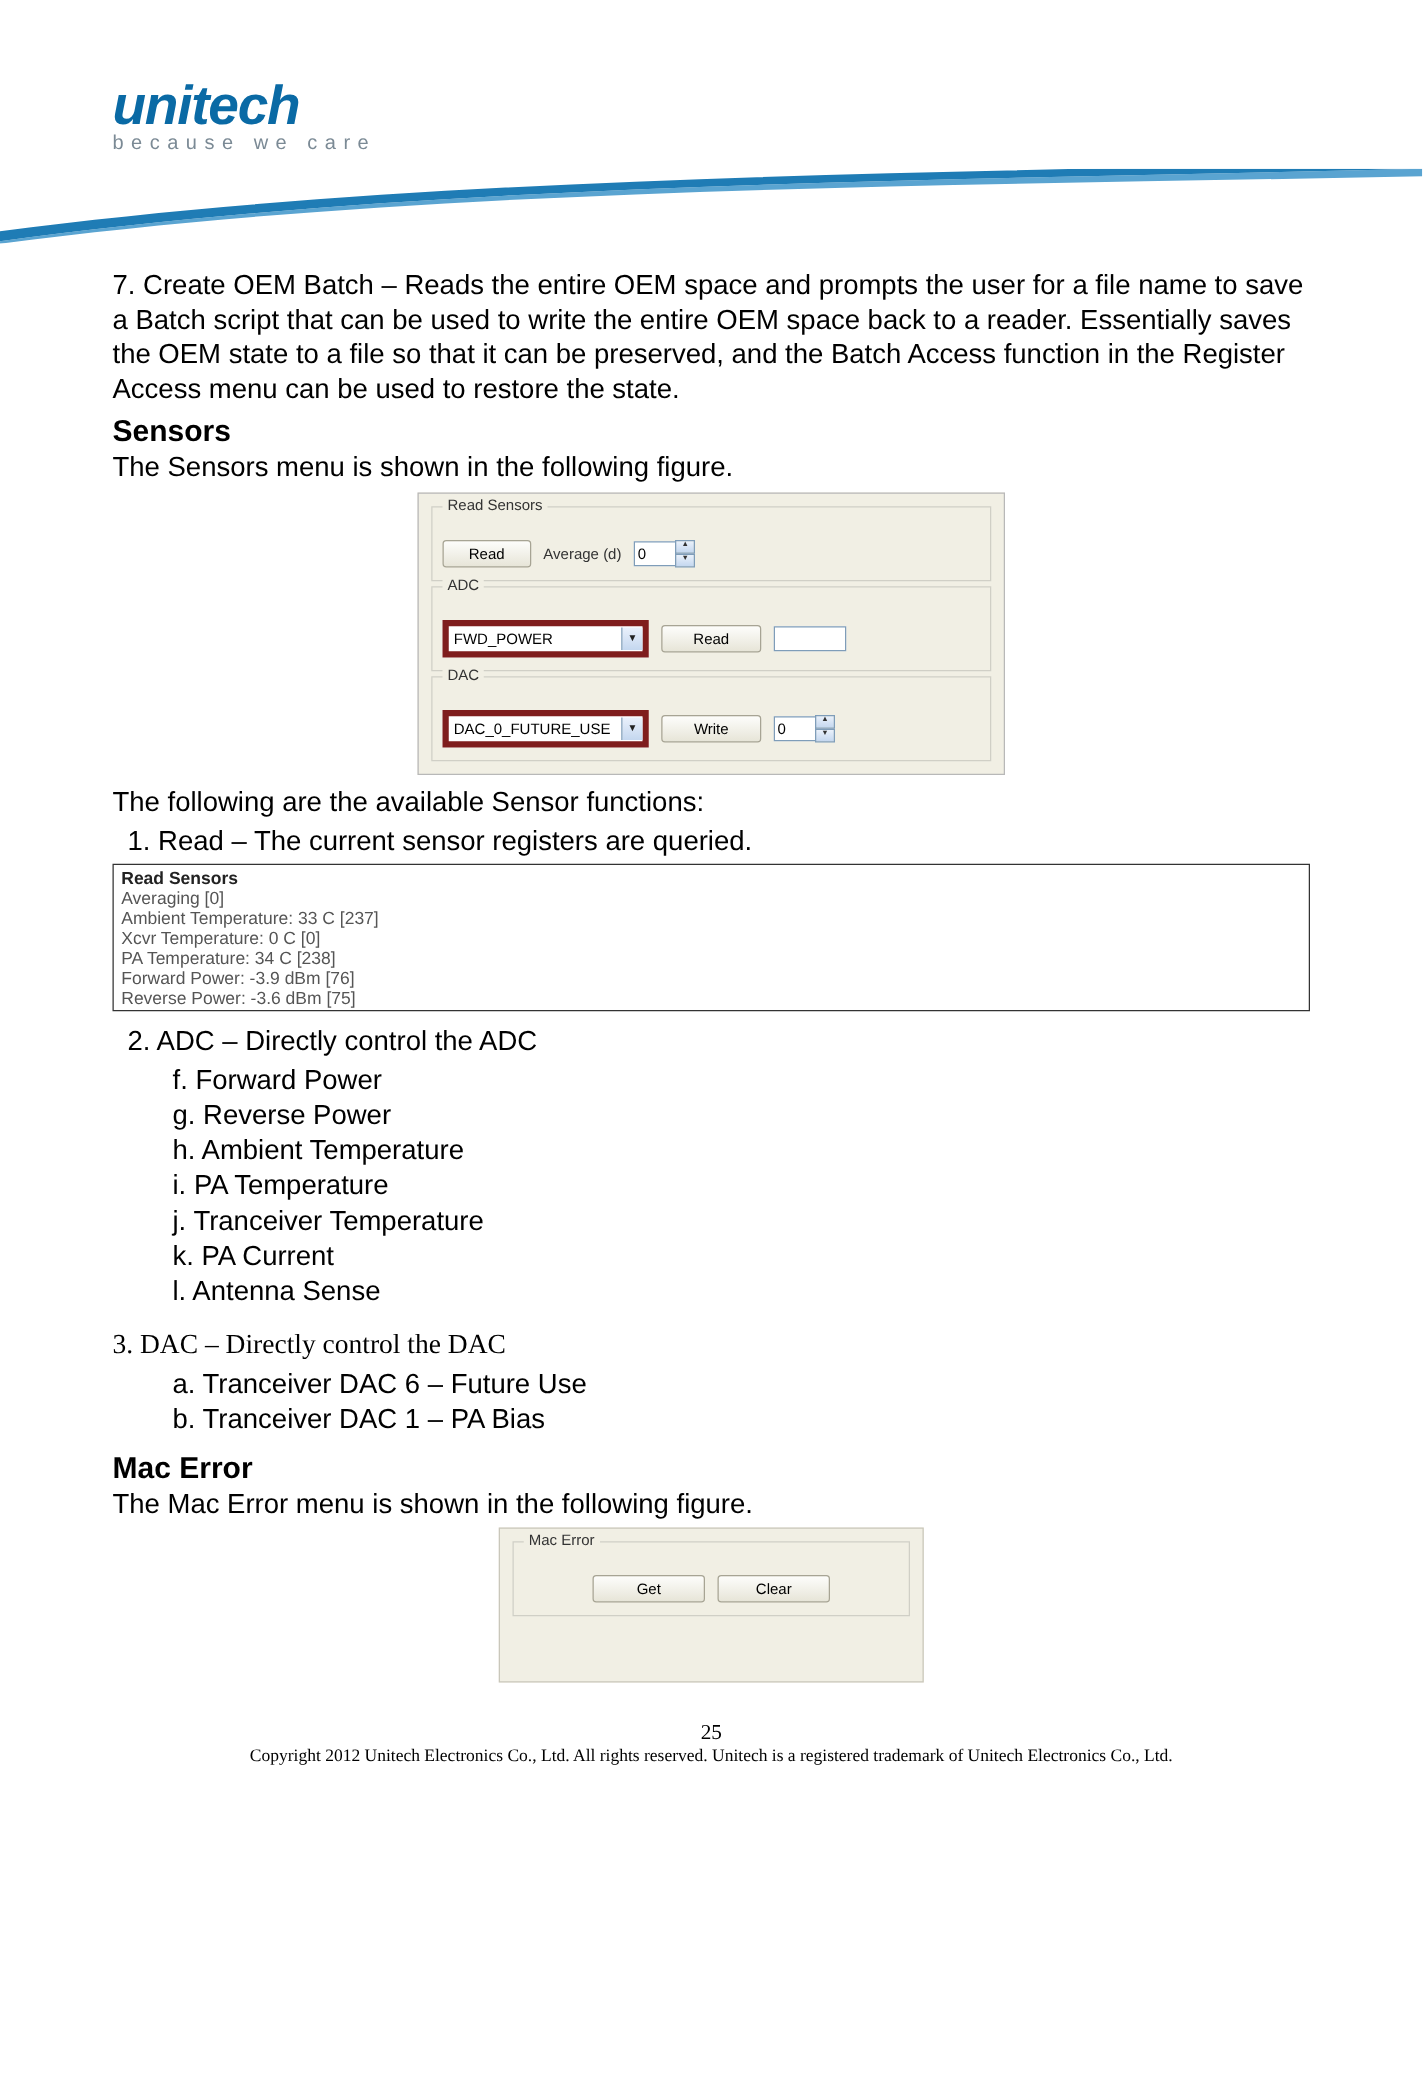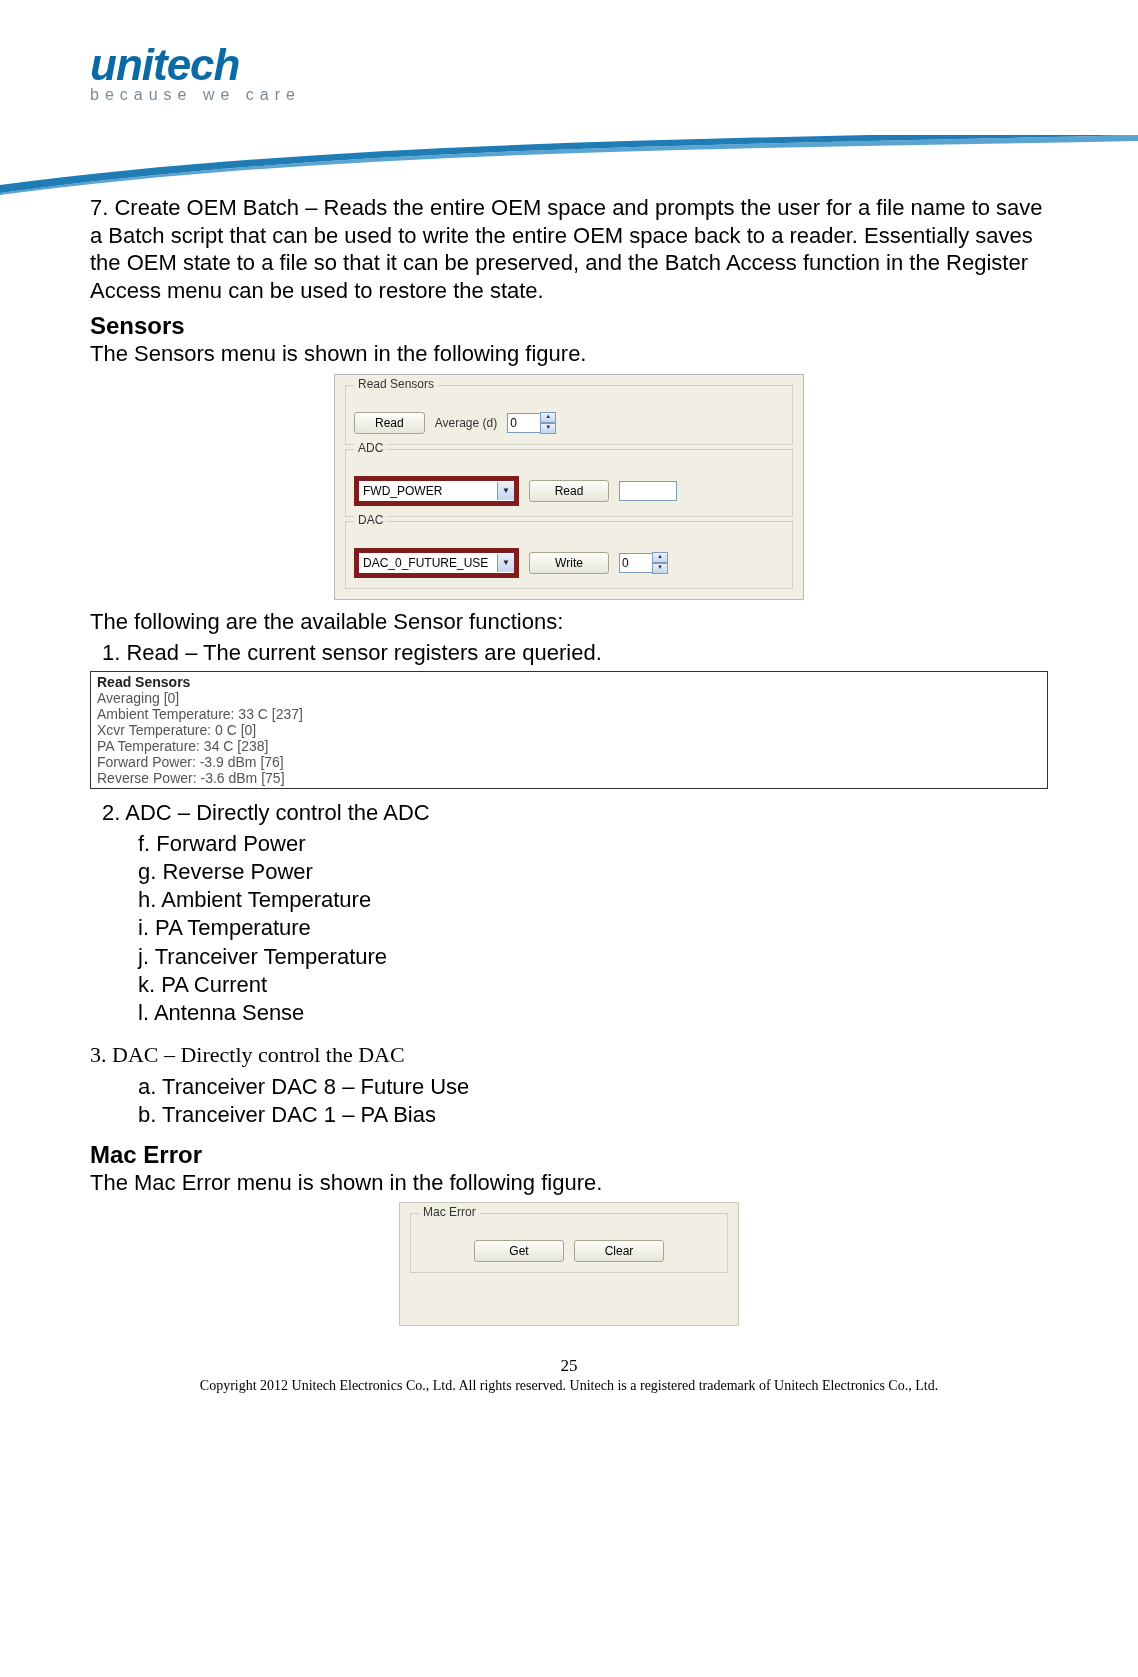--- a/index.html
+++ b/index.html
@@ -4,21 +4,21 @@
   <style>
     body {
       margin: 0;
       padding: 0;
       font-family: Arial, Helvetica, sans-serif;
       background: #fff;
       width: 1138px;
     }
     .page {
       width: 1138px;
-      padding: 40px 90px 30px 90px;
+      padding: 60px 90px 30px 90px;
       box-sizing: border-box;
       position: relative;
     }
     .header-swoosh {
       position: absolute;
       top: 135px;
       left: 0;
       width: 1138px;
       height: 60px;
       overflow: hidden;
@@ -300,21 +300,21 @@
     <div class="lit">g.  Reverse Power</div>
     <div class="lit">h.  Ambient Temperature</div>
     <div class="lit">i.    PA Temperature</div>
     <div class="lit">j.    Tranceiver Temperature</div>
     <div class="lit">k.  PA Current</div>
     <div class="lit">l.    Antenna Sense</div>
   </div>
 
   <p class="body-text" style="margin-left:0; margin-top:14px;font-family:Liberation Serif, serif;">3.  DAC – Directly control the DAC</p>
   <div class="sub-list">
-    <div class="lit">a.  Tranceiver DAC 8 – Future Use</div>
+    <div class="lit">a.  Tranceiver DAC 6 – Future Use</div>
     <div class="lit">b.  Tranceiver DAC 1 – PA Bias</div>
   </div>
 
   <p class="section-title" style="margin-top:12px;">Mac  Error</p>
   <p class="body-text" style="margin-top:0;">The Mac Error menu is shown in the following figure.</p>
 
   <div class="figure-wrap">
     <div class="figure-macerror">
       <div class="groupbox">
         <span class="groupbox-title">Mac Error</span>

